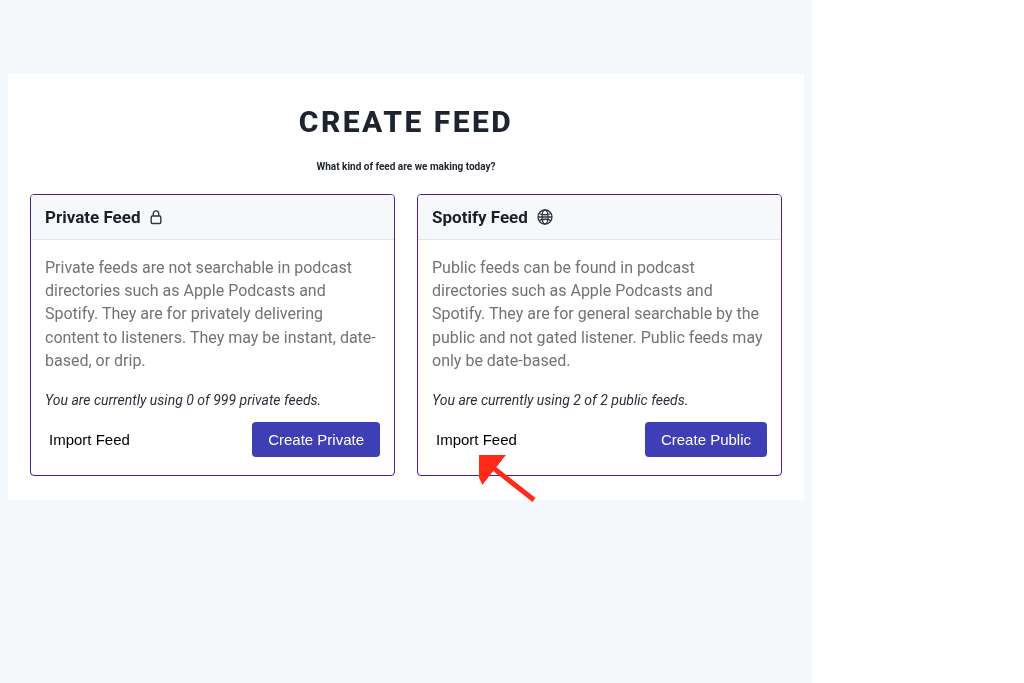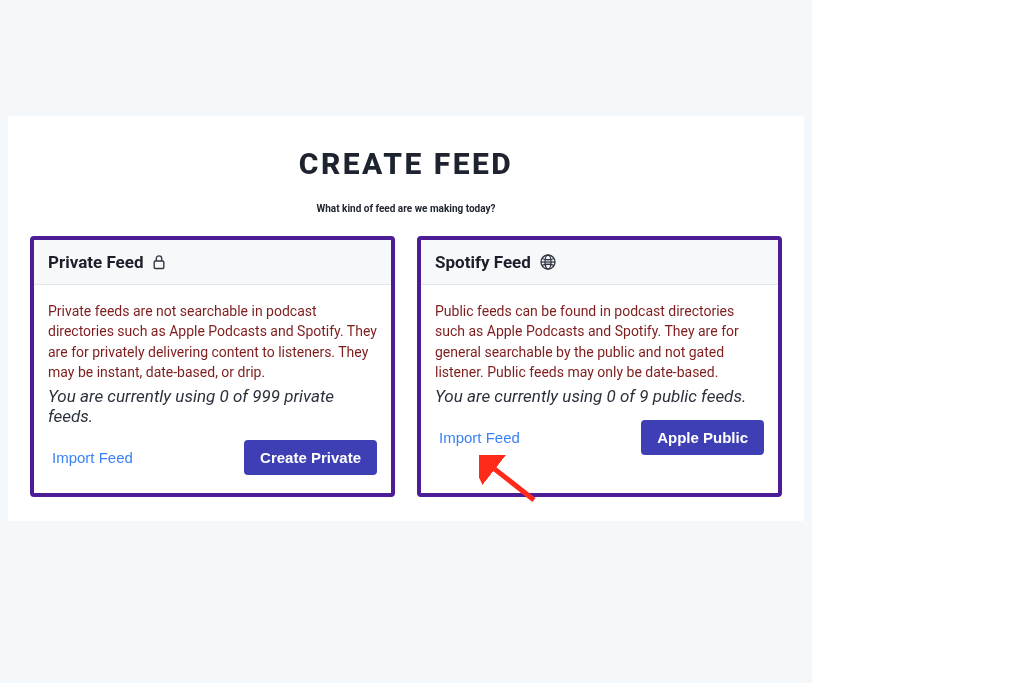--- a/index.html
+++ b/index.html
@@ -6,21 +6,21 @@
   body {
     font-family: -apple-system, BlinkMacSystemFont, "Segoe UI", Roboto, Helvetica, Arial, sans-serif;
     background: #ffffff;
     width: 1024px;
     height: 683px;
     overflow: hidden;
     position: relative;
   }
   .outer {
     background: #f5f8fb;
-    padding-top: 116px;
+    padding-top: 74px;
     padding-left: 8px;
     padding-right: 8px;
     width: 812px;
     height: 683px;
   }
   .panel {
     background: #ffffff;
     border-radius: 2px;
     padding: 30px 22px 24px 22px;
     width: 100%;
@@ -41,21 +41,21 @@
     font-weight: 700;
     color: #20252e;
     margin-bottom: 22px;
   }
   .cards {
     display: flex;
     gap: 22px;
   }
   .card {
     flex: 1;
-    border: 4px solid #4c1d95;
+    border: 1px solid #4c1d95;
     border-radius: 4px;
     background: #ffffff;
     overflow: hidden;
   }
   .card-header {
     background: #f7f8fa;
     border-bottom: 1px solid #e3e6ea;
     padding: 12px 14px;
     display: flex;
     align-items: center;
@@ -68,50 +68,50 @@
   }
   .card-header .icon {
     display: inline-flex;
     align-items: center;
     color: #303642;
   }
   .card-body {
     padding: 16px 14px 18px 14px;
   }
   .card-body .desc {
-    font-size: 14px;
+    font-size: 16px;
     line-height: 1.45;
-    color: #7f1d1d;
-    margin-bottom: 4px;
+    color: #737373;
+    margin-bottom: 20px;
   }
   .card-body .usage {
     font-style: italic;
-    font-size: 17px;
+    font-size: 14px;
     color: #2b313c;
     margin-bottom: 14px;
   }
   .card-actions {
     display: flex;
     justify-content: space-between;
     align-items: center;
   }
   .link-btn {
-    color: #3b82f6;
+    color: #000000;
     font-size: 15px;
     font-weight: 500;
     cursor: pointer;
     background: none;
     border: none;
     padding: 6px 4px;
   }
   .primary-btn {
     background: #3e3fb5;
     color: #ffffff;
     font-size: 15px;
-    font-weight: 700;
+    font-weight: 400;
     border: none;
     border-radius: 4px;
     padding: 9px 16px;
     cursor: pointer;
   }
   
   .arrow {
     position: absolute;
     left: 479px;
     top: 455px;
@@ -156,24 +156,24 @@
               <circle cx="9" cy="9" r="7"></circle>
               <ellipse cx="9" cy="9" rx="3" ry="7"></ellipse>
               <line x1="2" y1="9" x2="16" y2="9"></line>
               <path d="M3 5.5 Q9 8 15 5.5"></path>
               <path d="M3 12.5 Q9 10 15 12.5"></path>
             </svg>
           </span>
         </div>
         <div class="card-body">
           <p class="desc">Public feeds can be found in podcast directories such as Apple Podcasts and Spotify. They are for general searchable by the public and not gated listener. Public feeds may only be date-based.</p>
-          <p class="usage">You are currently using 0 of 9 public feeds.</p>
+          <p class="usage">You are currently using 2 of 2 public feeds.</p>
           <div class="card-actions">
             <button class="link-btn">Import Feed</button>
-            <button class="primary-btn">Apple Public</button>
+            <button class="primary-btn">Create Public</button>
           </div>
         </div>
       </div>
 
     </div>
   </div>
 </div>
 
 <svg class="arrow" width="70" height="55">
   <defs>

